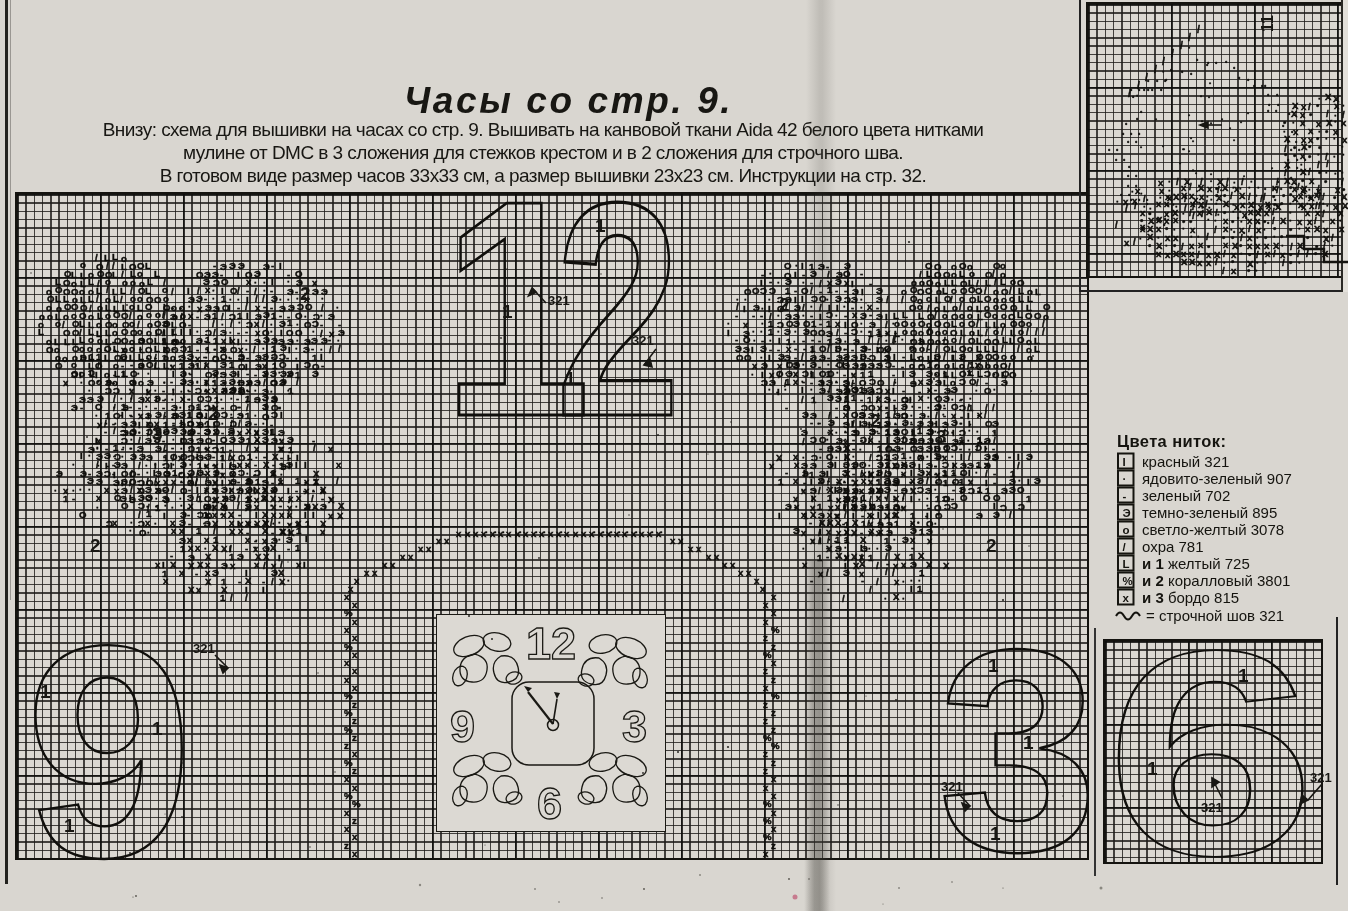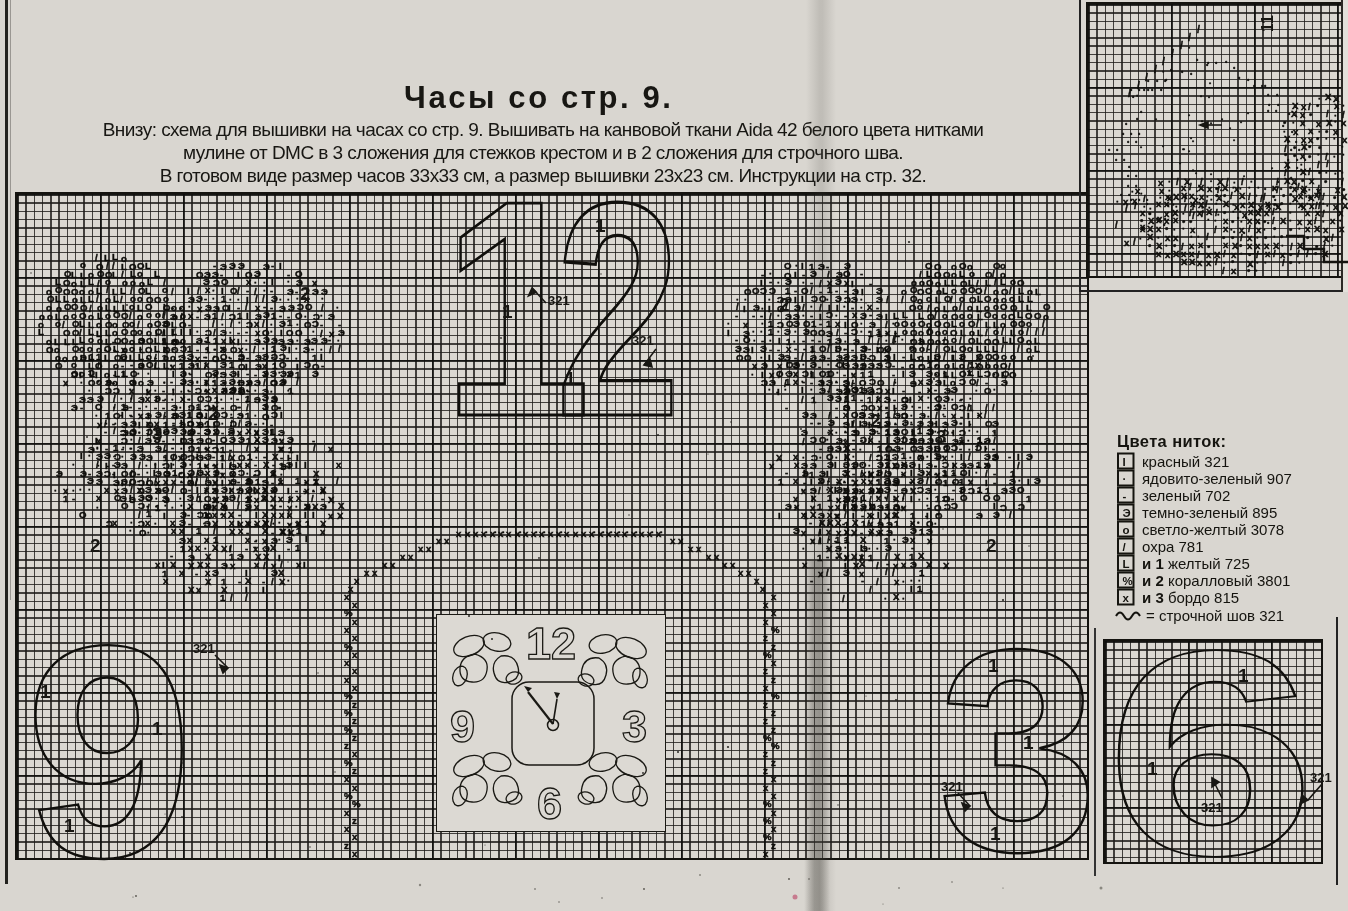--- a/index.html
+++ b/index.html
@@ -12,21 +12,21 @@
       repeating-linear-gradient(to bottom, rgba(28,26,24,0.8) 0 1.35px, transparent 1.35px 8.3px);
     background-color:#dbd8d2;
     border:2.5px solid #14130f;}
   .t{position:absolute;color:#181713;}
 </style></head>
 <body>
 
   <div style="position:absolute;left:5px;top:0;width:3px;height:884px;background:#23221e;"></div>
   <div style="position:absolute;left:10px;top:0;width:1px;height:600px;background:rgba(60,58,52,0.4);"></div>
 
-  <div class="t" style="left:404px;top:80px;font-size:31px;font-weight:bold;letter-spacing:2.6px;">Часы со стр. 9.</div>
+  <div class="t" style="left:404px;top:80px;font-size:37px;font-weight:bold;letter-spacing:2.6px;font-style:italic;">Часы со стр. 9.</div>
   <div class="t" style="left:543px;top:119px;font-size:19px;letter-spacing:-0.55px;white-space:nowrap;transform:translateX(-50%);">Внизу: схема для вышивки на часах со стр. 9. Вышивать на канвовой ткани Aida 42 белого цвета нитками</div>
   <div class="t" style="left:543px;top:142px;font-size:19px;letter-spacing:-0.55px;white-space:nowrap;transform:translateX(-50%);">мулине от DMC в 3 сложения для стежков крестом и в 2 сложения для строчного шва.</div>
   <div class="t" style="left:543px;top:165px;font-size:19px;letter-spacing:-0.55px;white-space:nowrap;transform:translateX(-50%);">В готовом виде размер часов 33х33 см, а размер вышивки 23х23 см. Инструкции на стр. 32.</div>
 
   <div class="grid" style="left:15px;top:192px;width:1070px;height:664px;"></div>
   <div class="grid" style="left:1086px;top:2px;width:262px;height:272px;border-right:none;"></div>
   <div class="grid" style="left:1103px;top:639px;width:216px;height:221px;"></div>
 
   <div style="position:absolute;left:1079px;top:0;width:1.5px;height:292px;background:#222;"></div>
   <div style="position:absolute;left:1079px;top:290px;width:269px;height:1.5px;background:#222;"></div>

